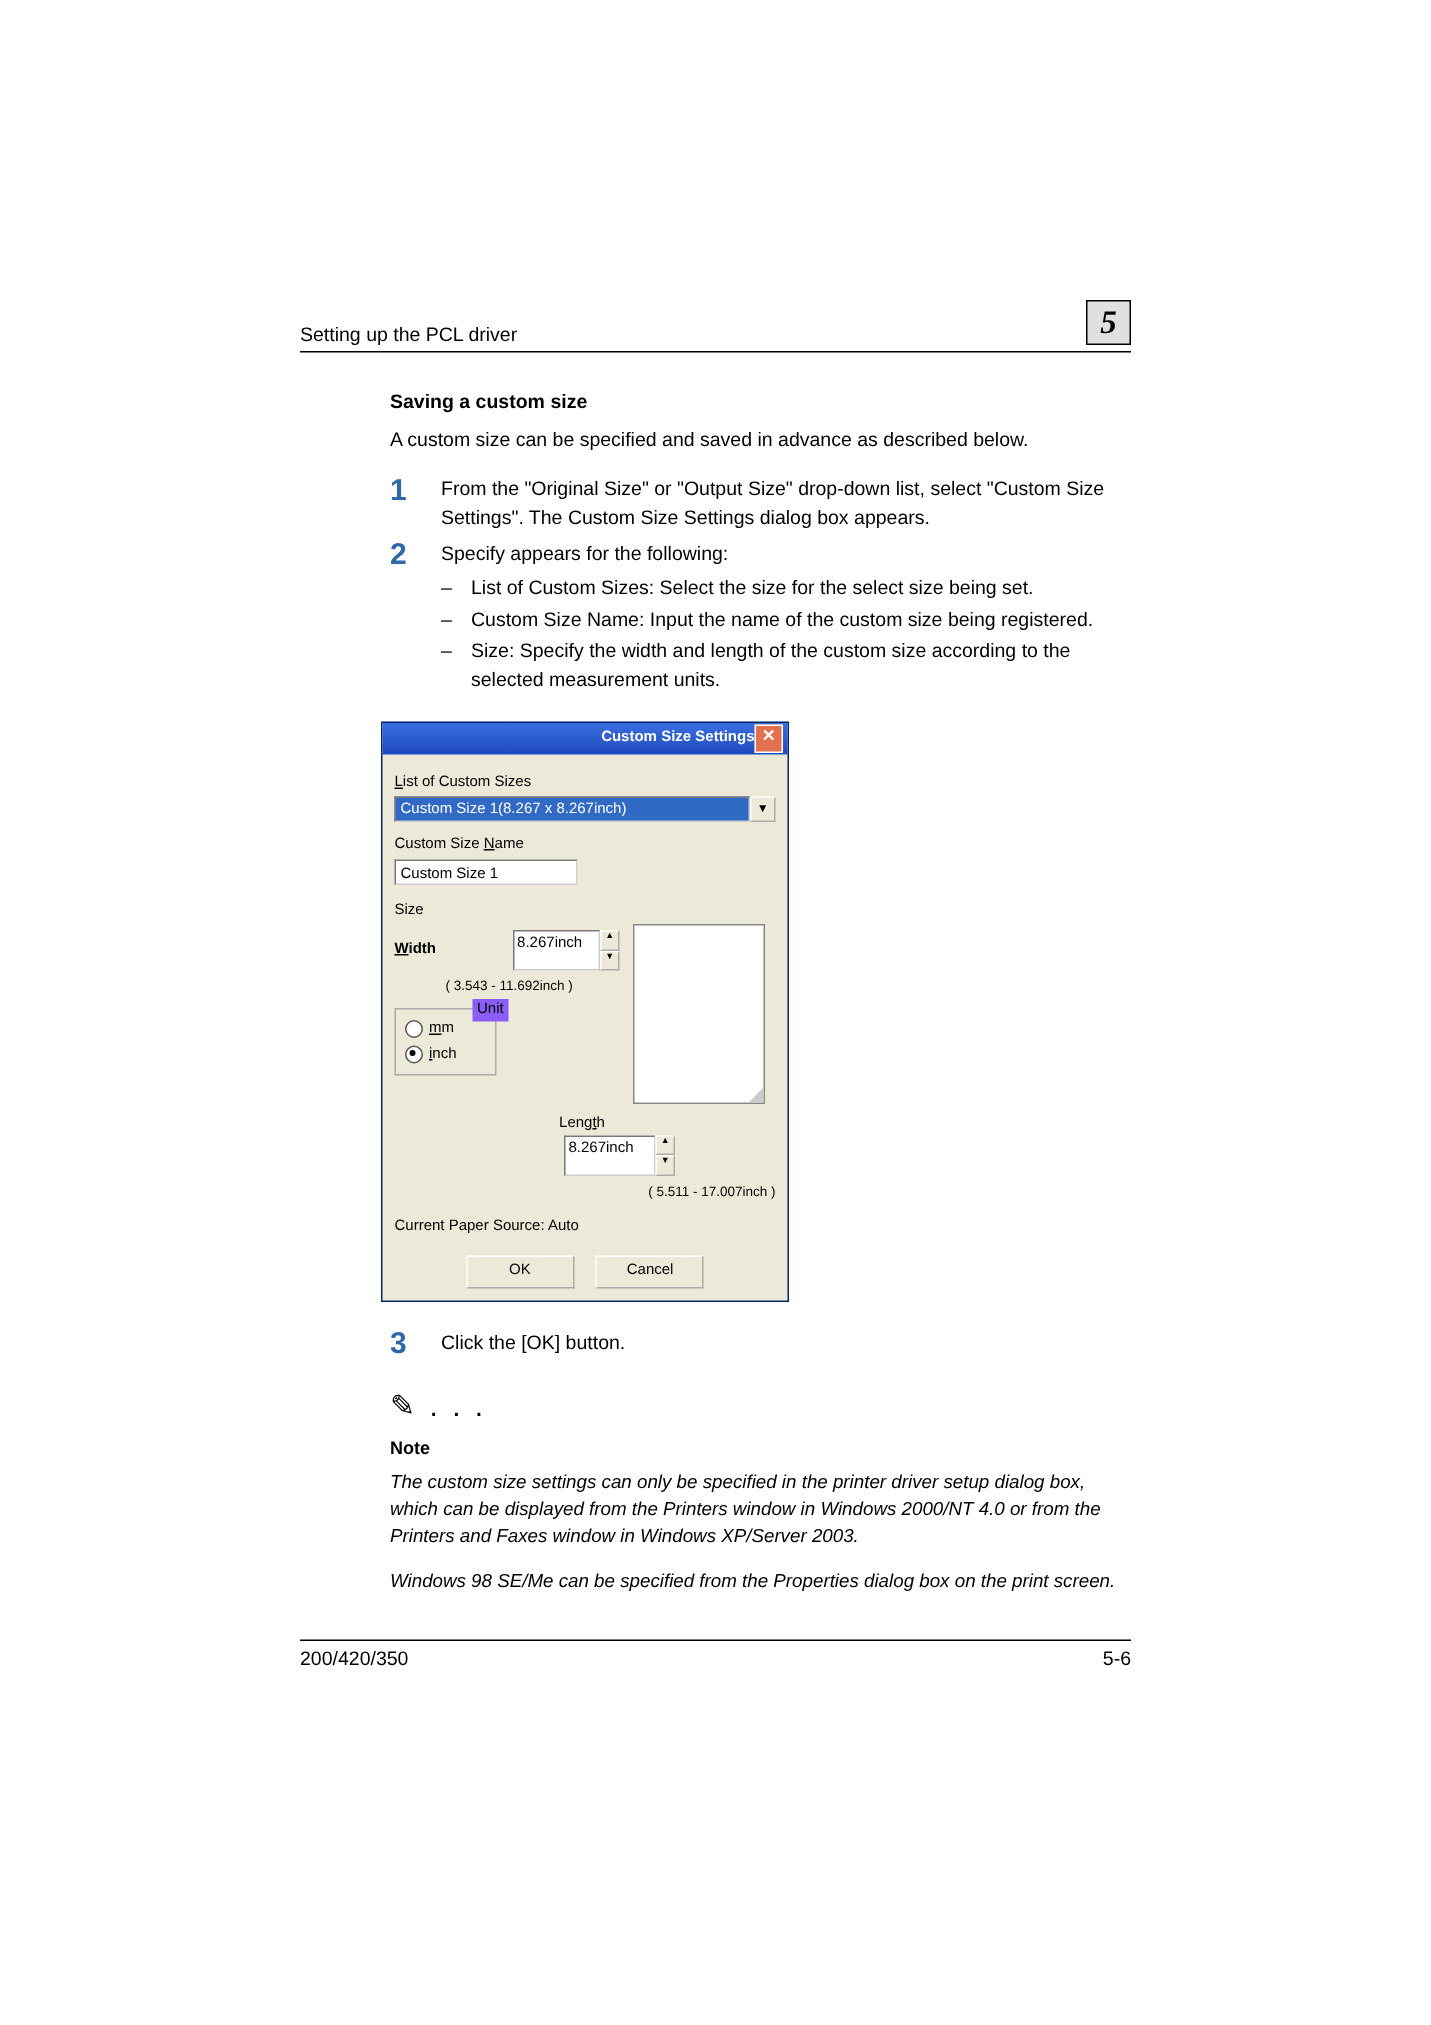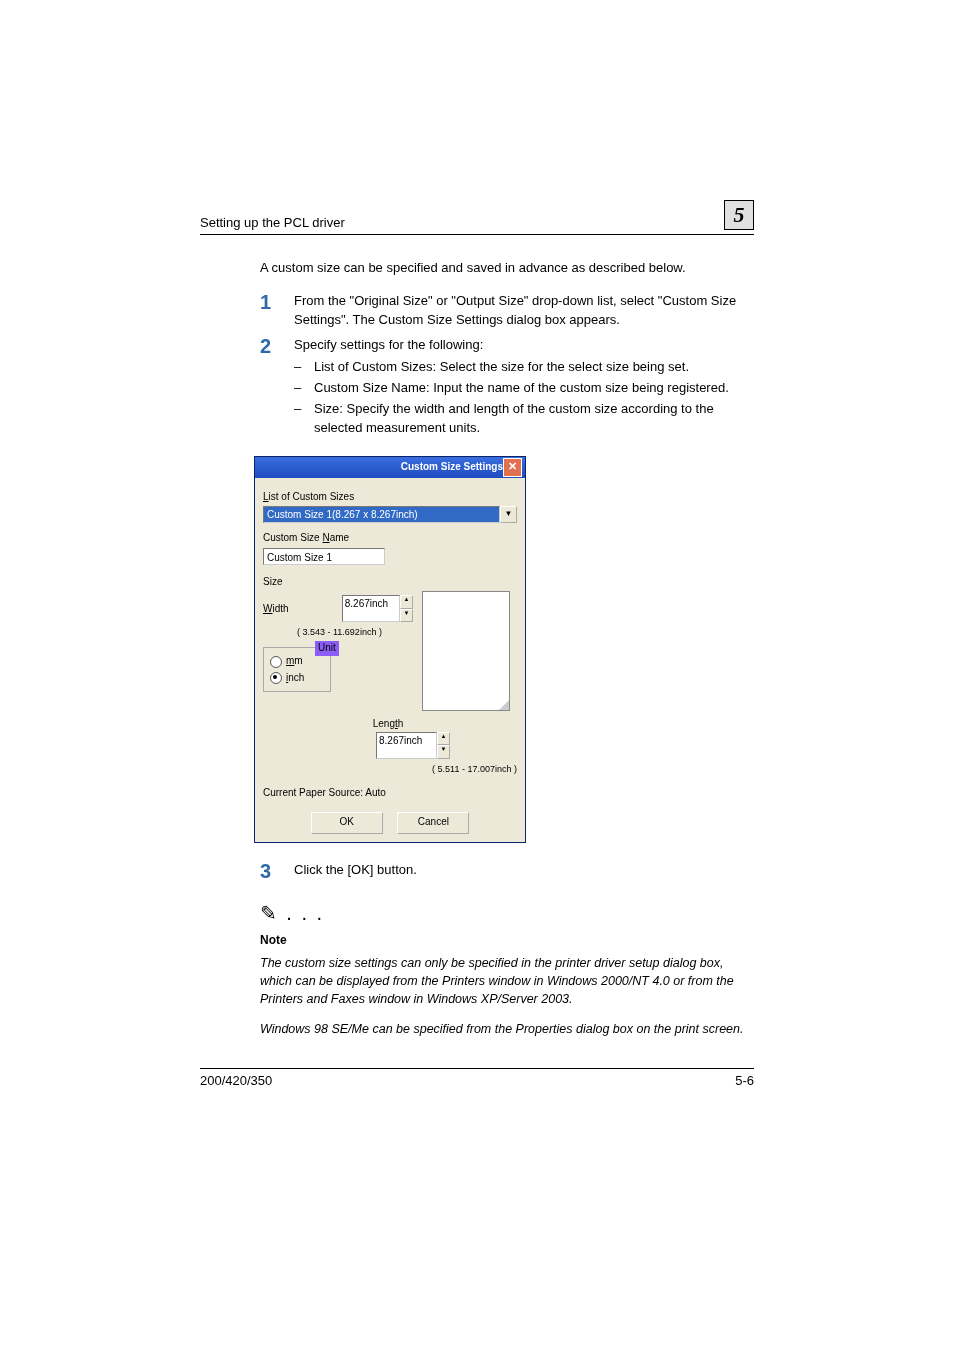--- a/index.html
+++ b/index.html
@@ -153,21 +153,21 @@
   .size-left {
     display: inline-block;
     vertical-align: top;
     width: 150px;
   }
   .wrow {
     display: flex;
     align-items: center;
     margin-top: 4px;
   }
-  .wlabel { width: 34px; }
+  .wlabel { width: 34px; font-weight: bold; }
   .spin {
     display: flex;
     height: 27px;
     width: 74px;
     padding-left: 46px;
   }
   .spin .val {
     flex: 1;
     border: 1px inset #ccc;
     background: #fff;
@@ -303,31 +303,32 @@
 </head>
 <body>
 
 <div class="page">
   <div class="header-row">
     <div class="header-left">Setting up the PCL driver</div>
     <div class="chapter-box">5</div>
   </div>
 
   <div class="content">
+    <div class="heading">Saving a custom size</div>
     <div class="para">A custom size can be specified and saved in advance as described below.</div>
 
     <div class="step-row">
       <div class="step-num">1</div>
       <div class="step-body">From the "Original Size" or "Output Size" drop-down list, select "Custom Size Settings". The Custom Size Settings dialog box appears.</div>
     </div>
 
     <div class="step-row">
       <div class="step-num">2</div>
       <div class="step-body">
-        <div>Specify settings for the following:</div>
+        <div>Specify appears for the following:</div>
         <div class="sublist">
           <div class="subitem">
             <div class="subdash">–</div>
             <div class="subtext">List of Custom Sizes: Select the size for the select size being set.</div>
           </div>
           <div class="subitem">
             <div class="subdash">–</div>
             <div class="subtext">Custom Size Name: Input the name of the custom size being registered.</div>
           </div>
           <div class="subitem">

